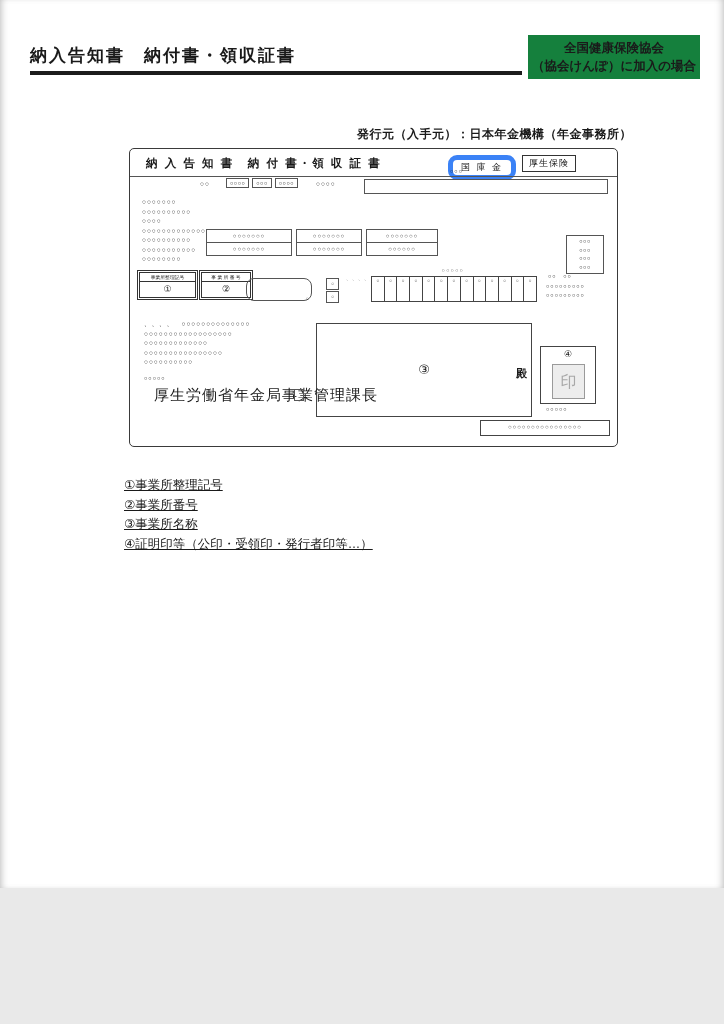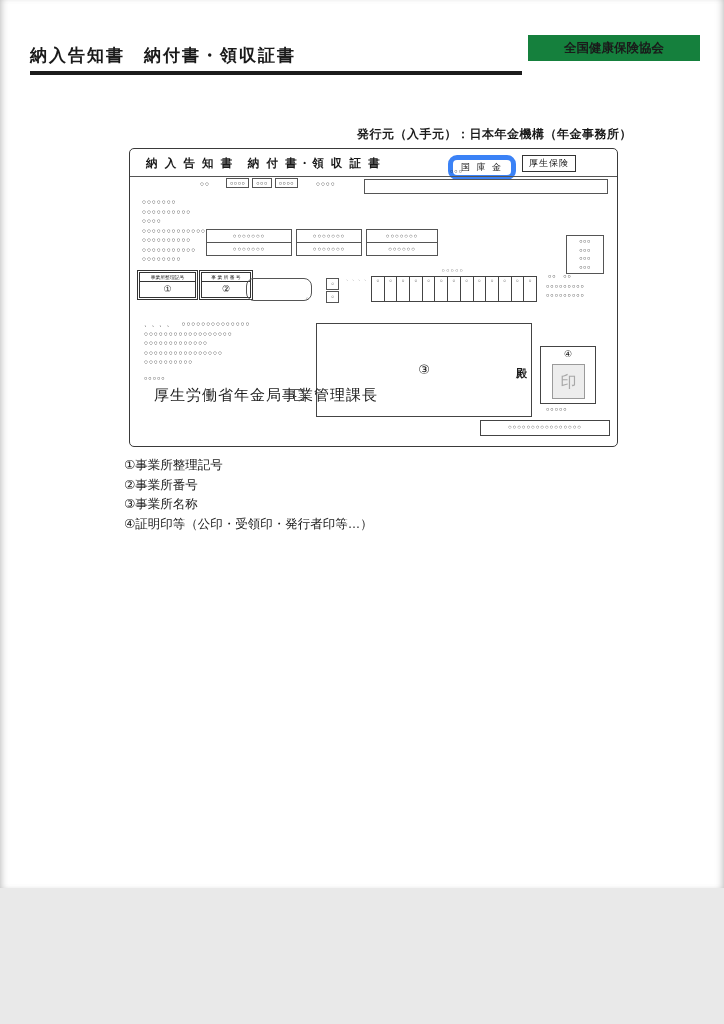--- a/index.html
+++ b/index.html
@@ -51,33 +51,34 @@
   .bigbox .hon{position:absolute;right:4px;top:42px;font-size:11px;font-weight:bold;}
   .stampbox{position:absolute;left:410px;top:197px;width:54px;height:56px;border:1px solid #444;text-align:center;}
   .stampbox .num{font-size:9px;line-height:14px;}
   .stampbox .inner{position:absolute;left:11px;top:17px;width:31px;height:33px;border:1px solid #9a9a9a;background:#ededed;
     color:#a8a8a8;font-size:16px;line-height:33px;text-align:center;}
   .lfoot-title{position:absolute;left:24px;top:237px;font-size:15px;font-weight:normal;letter-spacing:1px;white-space:nowrap;}
   .tinybox{position:absolute;left:164px;top:240px;width:8px;height:10px;border:1px solid #555;}
   .bottombox{position:absolute;left:350px;top:271px;width:128px;height:14px;border:1px solid #444;
     text-align:center;font-size:6px;line-height:13px;letter-spacing:1px;}
   
-  .legend{position:absolute;left:124px;top:456px;font-size:12.5px;line-height:19.5px;}
+  .legend{position:absolute;left:124px;top:476px;font-size:12.5px;line-height:19.5px;text-decoration:underline;}
   .foot-rule{position:absolute;left:30px;top:974px;width:664px;border-top:1.5px solid #222;}
   .page-number{position:absolute;left:0;top:984px;width:100%;text-align:center;font-size:13px;}
 </style>
 </head>
 <body>
 
 <div class="page">
 
   <div class="hdr-title">納入告知書　納付書・領収証書</div>
   <div class="hdr-rule"></div>
   <div class="hdr-badge">
     <div>全国健康保険協会</div>
+    <div>（協会けんぽ）に加入の場合</div>
   </div>
   <div class="source-note">発行元（入手元）：日本年金機構（年金事務所）</div>
 
   <div class="form">
     <div class="f-title">納 入 告 知 書　納 付 書・領 収 証 書</div>
     <div class="f-oval">国 庫 金</div>
     <div class="f-rect">厚生保険</div>
     <div class="f-divider"></div>
 
     <div class="abs ph" style="left:70px;top:31px;">○○</div>

